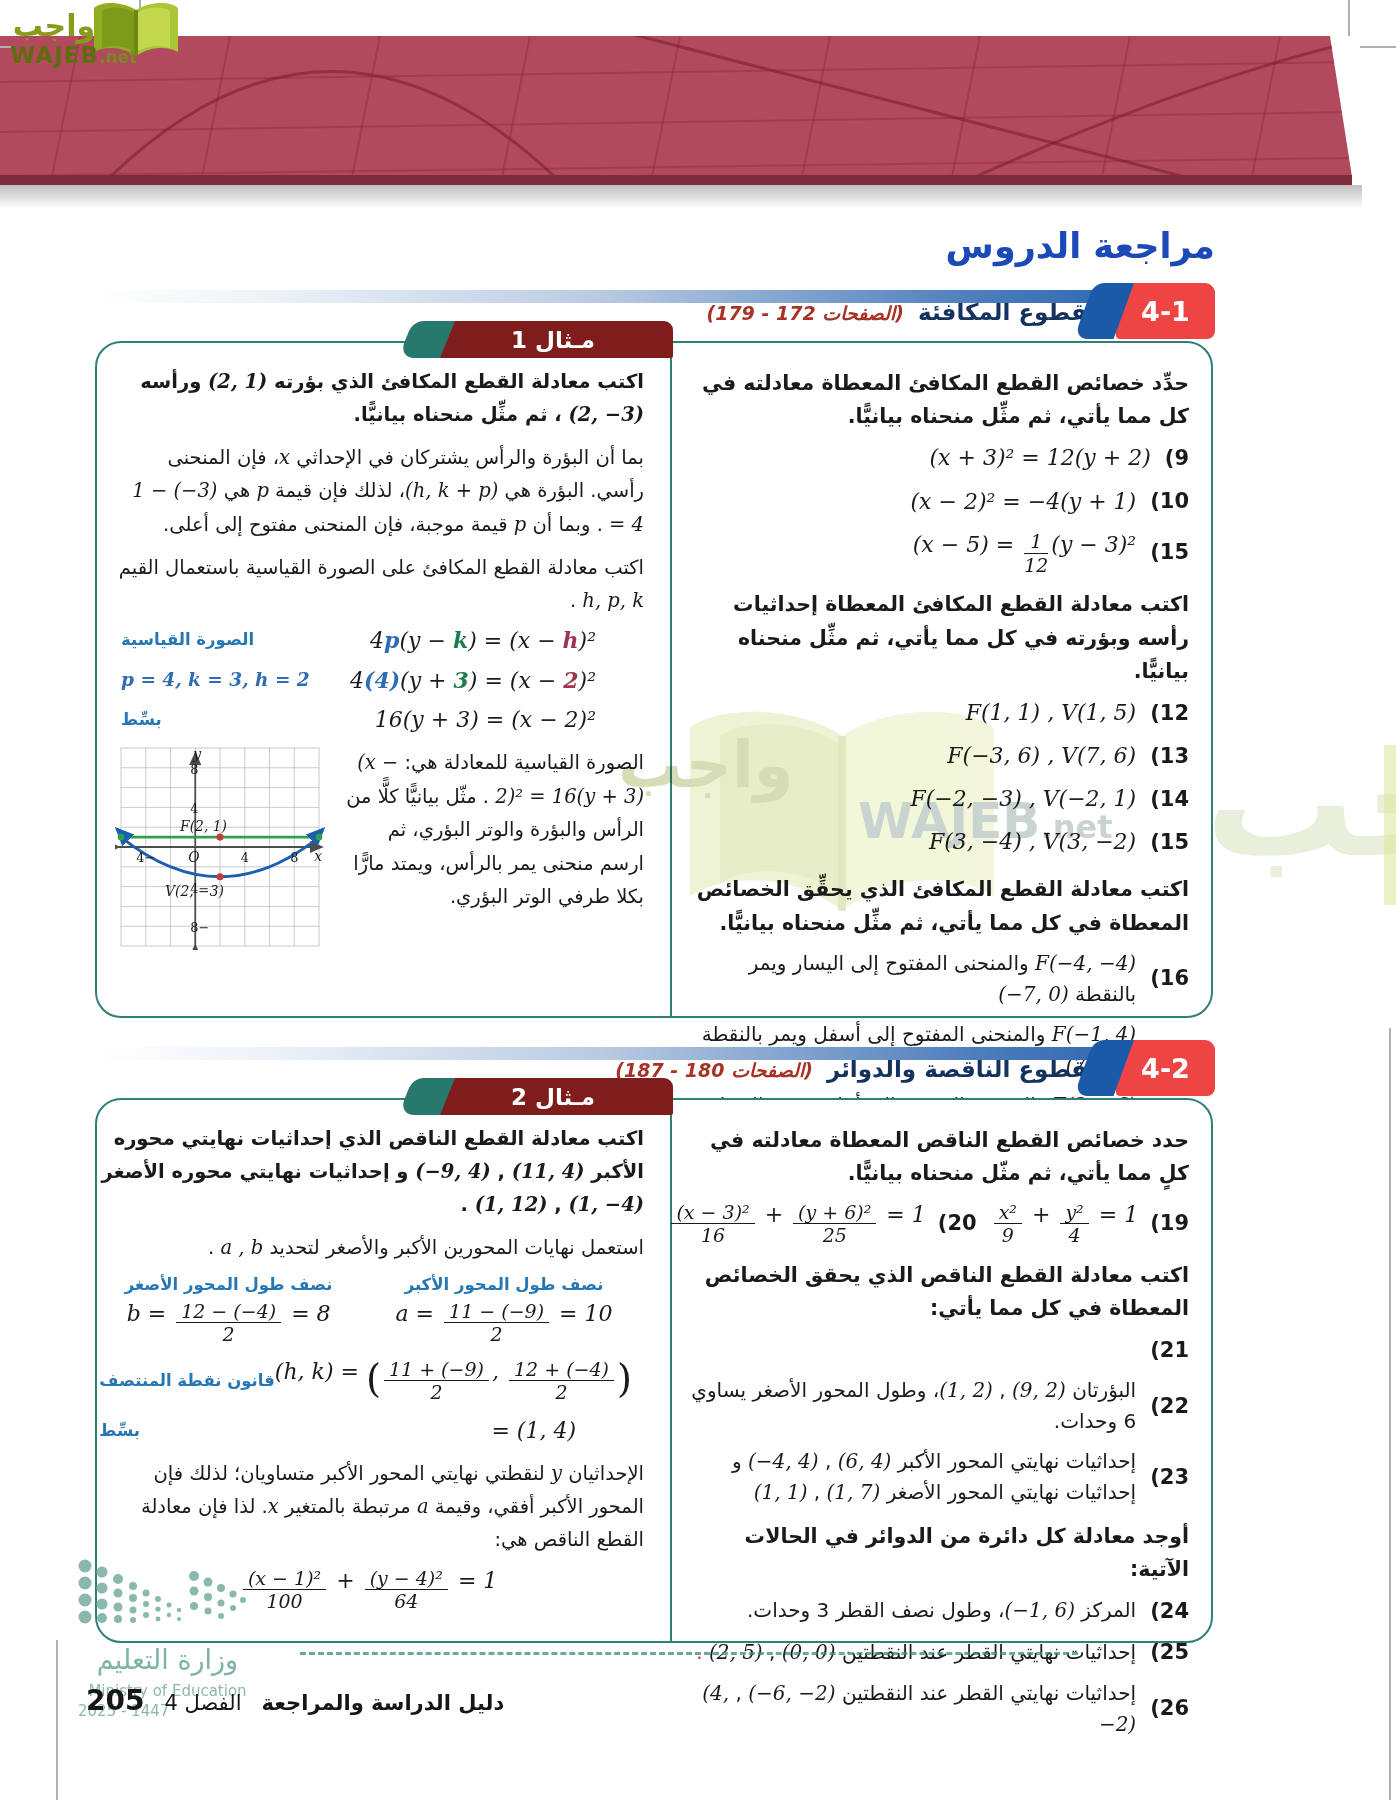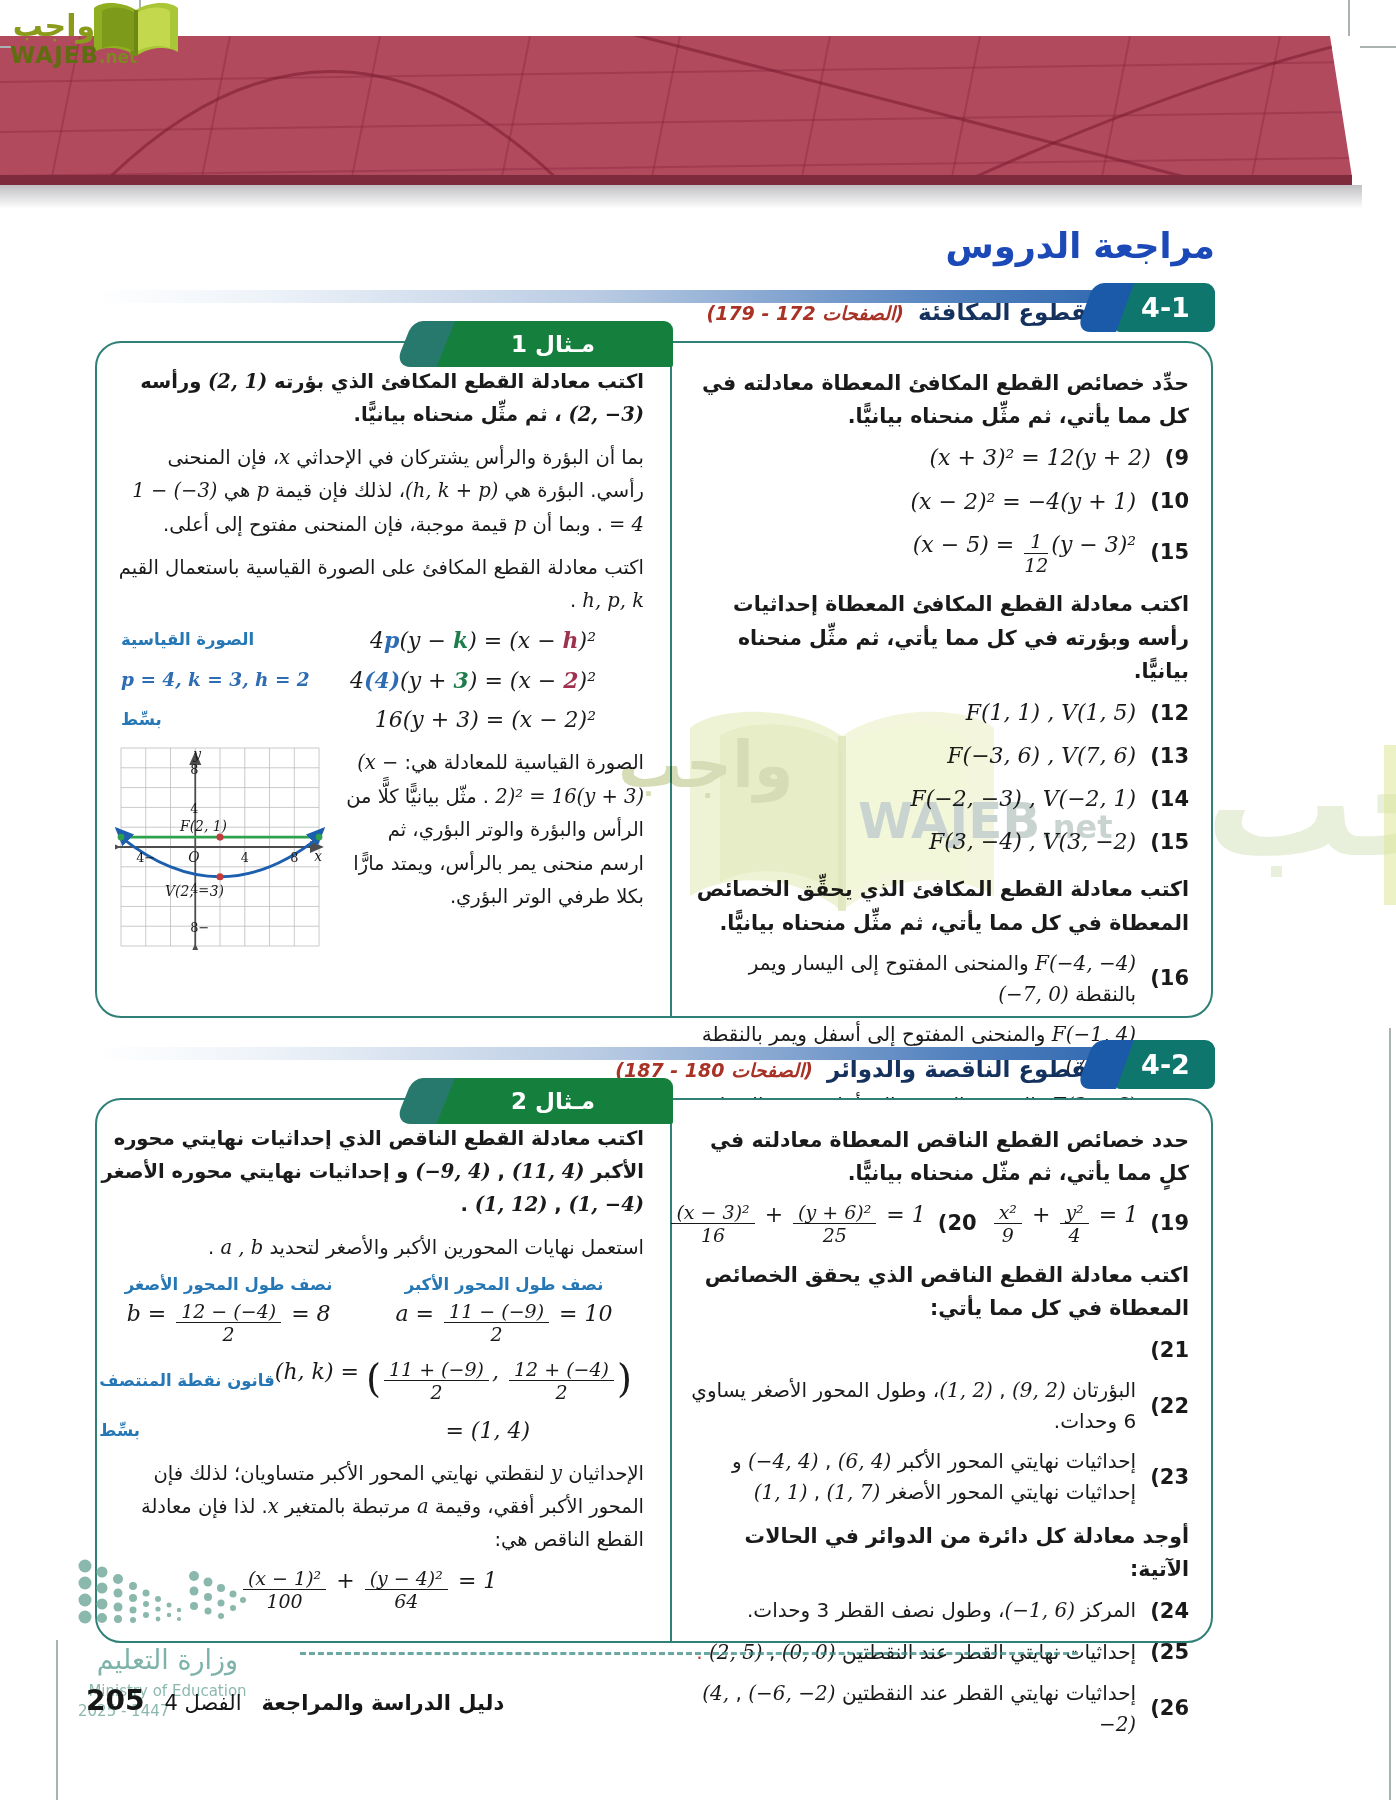--- a/index.html
+++ b/index.html
@@ -18,34 +18,34 @@
   .brand{position:absolute;top:0;left:8px;width:180px;height:70px;z-index:5;}
   .brand-ar{position:absolute;top:8px;left:4px;width:84px;font-size:30px;font-weight:bold;color:#8a9b1c;text-align:center;}
   .brand-en{position:absolute;top:42px;left:2px;font-family:"DejaVu Sans",sans-serif;direction:ltr;}
   .brand-en b{font-size:23px;color:#5f6d10;letter-spacing:1px;}
   .brand-en span{font-size:17px;color:#7b8a1e;font-weight:bold;}
   .brand svg{position:absolute;top:2px;left:82px;}
   
   .heading{position:absolute;top:226px;right:181px;font-size:35px;font-weight:bold;color:#1c49b8;margin:0;}
   .sec-bar{position:absolute;left:95px;width:1120px;height:13px;z-index:1;border-radius:2px;
            background:linear-gradient(to left,#1b5aa8 0%,#4f7fbd 22%,#b9cbe3 55%,#eef3f9 85%,#fff 100%);}
-  .sec-tab{position:absolute;left:1116px;width:99px;height:49px;background:#0f766e;z-index:3;
+  .sec-tab{position:absolute;left:1116px;width:99px;height:56px;background:#ef4444;z-index:3;
            color:#fff;font-weight:bold;font-size:27px;display:flex;align-items:center;justify-content:center;
            border-radius:10px 10px 8px 4px;direction:ltr;}
   .sec-tab::before{content:"";position:absolute;left:-22px;top:0;width:40px;height:100%;background:#1b5aa8;
            transform:skewX(-20deg);transform-origin:top right;border-radius:10px 0 0 14px;z-index:-1;}
   .sec-trow{position:absolute;right:292px;display:flex;gap:14px;align-items:baseline;z-index:2;}
   .sec-title{color:#15325f;font-weight:bold;font-size:23px;}
   .sec-pages{color:#a93226;font-weight:bold;font-size:19px;font-style:italic;}
   
   .cbox{position:absolute;left:95px;width:1118px;border:2.5px solid #2f8077;border-radius:26px;
         background:#fff;display:flex;box-sizing:border-box;}
   .probs{width:541px;border-left:2.2px solid #2f8077;box-sizing:border-box;padding:24px 22px 14px 18px;}
   .excol{flex:1;box-sizing:border-box;padding:22px 26px 12px 18px;}
-  .ex-tab{position:absolute;width:240px;height:46px;background:#15803d;z-index:3;color:#fff;
+  .ex-tab{position:absolute;width:240px;height:37px;background:#7f1d1d;z-index:3;color:#fff;
           font-weight:bold;font-size:23px;display:flex;align-items:center;justify-content:center;
           border-radius:9px 9px 2px 2px;}
   .ex-tab::before{content:"";position:absolute;left:-20px;top:0;width:42px;height:100%;background:#27796e;
           transform:skewX(-22deg);transform-origin:top right;border-radius:10px 0 0 16px;z-index:-1;}
   
   .intro{font-weight:bold;font-size:20.5px;line-height:1.62;margin:0 0 8px 0;}
   .prob{display:flex;gap:14px;align-items:center;margin:0 0 9px 0;font-size:20px;line-height:1.55;}
   .prob.tall{align-items:center;}
   .pnum{font-weight:bold;font-size:21px;direction:ltr;unicode-bidi:isolate;white-space:nowrap;}
   .ptext{flex:1;}
@@ -314,21 +314,21 @@
       <div class="agrp">
         <span class="lbl">نصف طول المحور الأصغر</span>
         <span class="eq"><span>b = </span><span class="frac"><span class="fn">12 − (−4)</span><span class="fd">2</span></span><span> = 8</span></span>
       </div>
     </div>
     <div class="eqrow">
       <span class="eq" style="margin-right:12px;"><span>(h, k) = </span><span class="bigp">(</span><span class="frac"><span class="fn">11 + (−9)</span><span class="fd">2</span></span><span>, </span><span class="frac"><span class="fn">12 + (−4)</span><span class="fd">2</span></span><span class="bigp">)</span></span>
       <span class="lbl">قانون نقطة المنتصف</span>
     </div>
     <div class="eqrow">
-      <span class="eq" style="margin-right:114px;">= (1, 4)</span>
+      <span class="eq" style="margin-right:68px;">= (1, 4)</span>
       <span class="lbl">بسِّط</span>
     </div>
     <p class="ex-p"><span>الإحداثيان </span><span class="m">y</span><span> لنقطتي نهايتي المحور الأكبر متساويان؛ لذلك فإن المحور الأكبر أفقي، وقيمة </span><span class="m">a</span><span> مرتبطة بالمتغير </span><span class="m">x</span><span>. لذا فإن معادلة القطع الناقص هي:</span></p>
     <div class="ctr">
       <span class="eq"><span class="frac"><span class="fn">(x − 1)²</span><span class="fd">100</span></span><span> + </span><span class="frac"><span class="fn">(y − 4)²</span><span class="fd">64</span></span><span> = 1</span></span>
     </div>
   </div>
 </section>
 
 <div class="dashline"></div>

